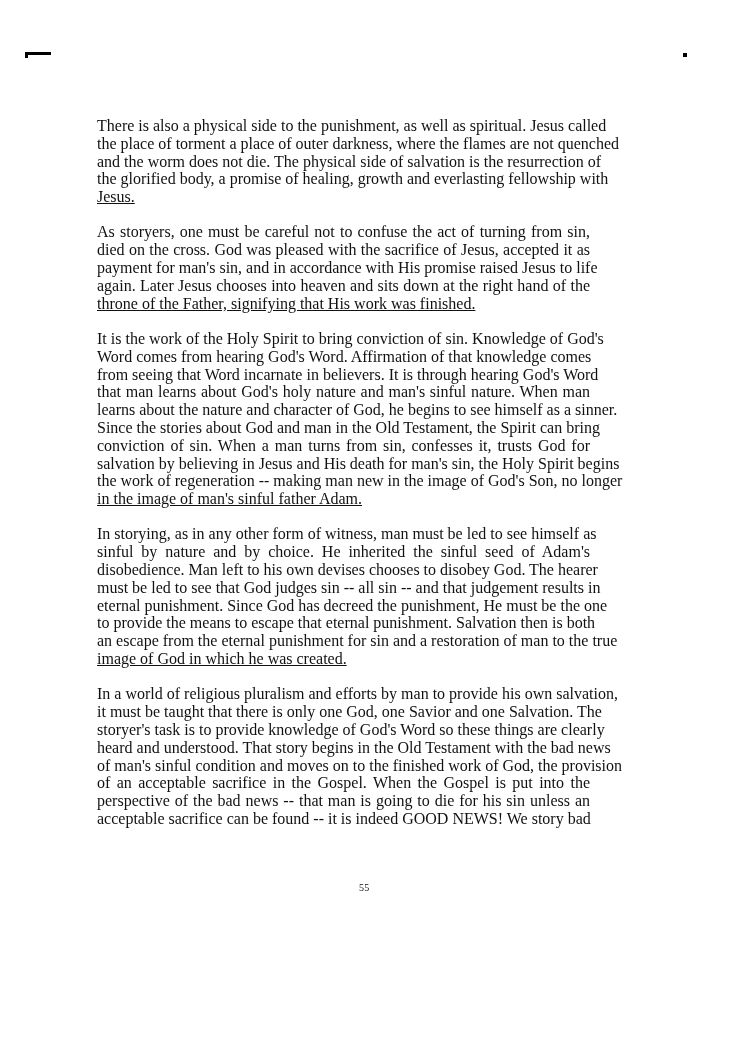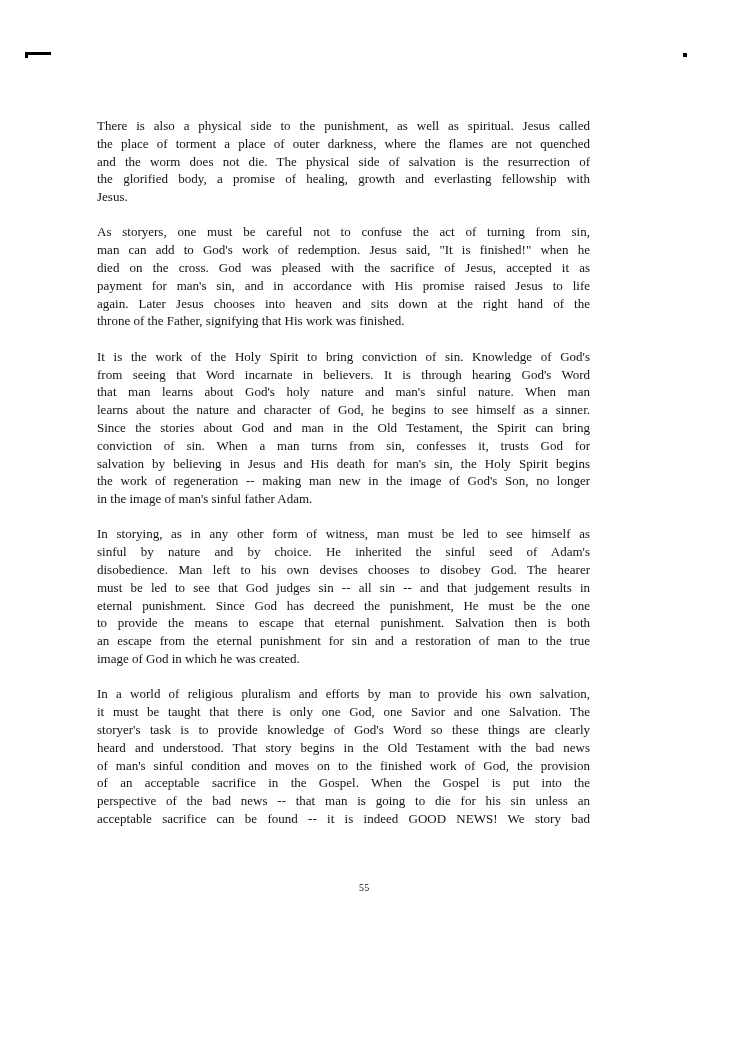--- a/index.html
+++ b/index.html
@@ -41,31 +41,32 @@
       background: #000;
     }
     .page-body {
       position: absolute;
       left: 97px;
       top: 117px;
       width: 493px;
     }
     .para {
       margin: 0 0 17.5px 0;
-      font-size: 13px;
+      font-size: 16px;
       line-height: 17.8px;
     }
     .line {
       display: block;
       text-align: justify;
       text-align-last: justify;
       white-space: nowrap;
     }
     .line.last {
       text-align-last: left;
+      text-decoration: underline;
     }
     .page-number {
       position: absolute;
       left: 335px;
       top: 882px;
       font-size: 10px;
       font-weight: normal;
       letter-spacing: 0.2px;
       padding-left: 24px;
     }
@@ -80,29 +81,29 @@
   <p class="para">
     <span class="line">There is also a physical side to the punishment, as well as spiritual.  Jesus called</span>
     <span class="line">the place of torment a place of outer darkness, where the flames are not quenched</span>
     <span class="line">and the worm does not die.  The physical side of salvation is the resurrection of</span>
     <span class="line">the glorified body, a promise of healing, growth and everlasting fellowship with</span>
     <span class="line last">Jesus.</span>
   </p>
 
   <p class="para">
     <span class="line">As storyers, one must be careful not to confuse the act of turning from sin,</span>
-    <span class="line">man can add to God's work of redemption.  Jesus said, "It is finished!" when he</span>
     <span class="line">died on the cross.  God was pleased with the sacrifice of Jesus, accepted it as</span>
     <span class="line">payment for man's sin, and in accordance with His promise raised Jesus to life</span>
     <span class="line">again.  Later Jesus chooses into heaven and sits down at the right hand of the</span>
     <span class="line last">throne of the Father, signifying that His work was finished.</span>
   </p>
 
   <p class="para">
     <span class="line">It is the work of the Holy Spirit to bring conviction of sin.  Knowledge of God's</span>
+    <span class="line">Word comes from hearing God's Word.  Affirmation of that knowledge comes</span>
     <span class="line">from seeing that Word incarnate in believers.  It is through hearing God's Word</span>
     <span class="line">that man learns about God's holy nature and man's sinful nature.  When man</span>
     <span class="line">learns about the nature and character of God, he begins to see himself as a sinner.</span>
     <span class="line">Since the stories about God and man in the Old Testament, the Spirit can bring</span>
     <span class="line">conviction of sin.  When a man turns from sin, confesses it, trusts God for</span>
     <span class="line">salvation by believing in Jesus and His death for man's sin, the Holy Spirit begins</span>
     <span class="line">the work of regeneration -- making man new in the image of God's Son, no longer</span>
     <span class="line last">in the image of man's sinful father Adam.</span>
   </p>
 

